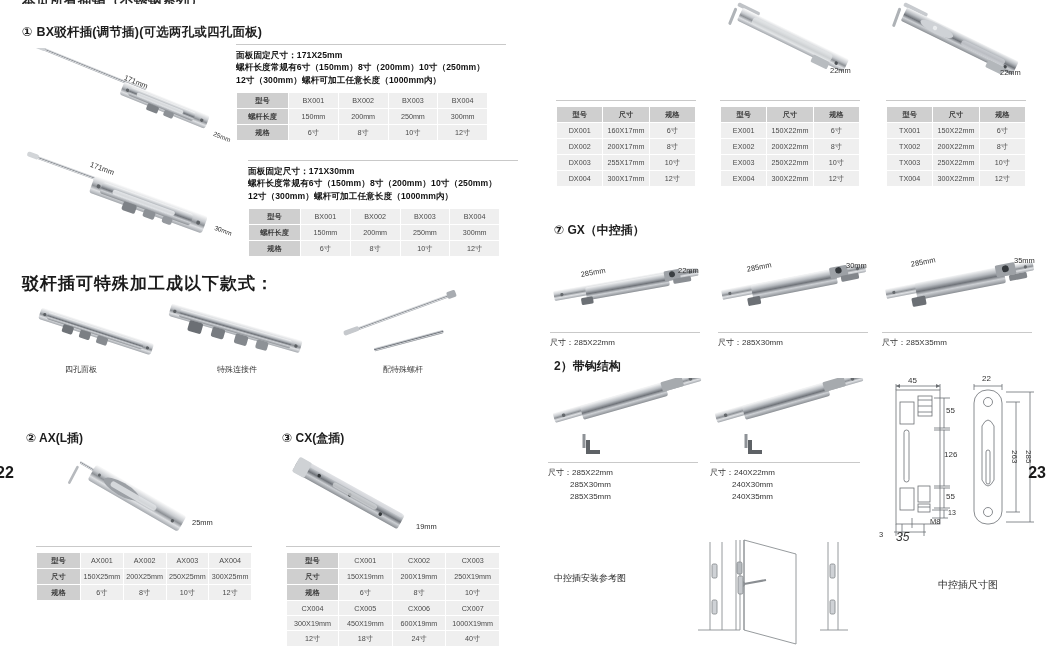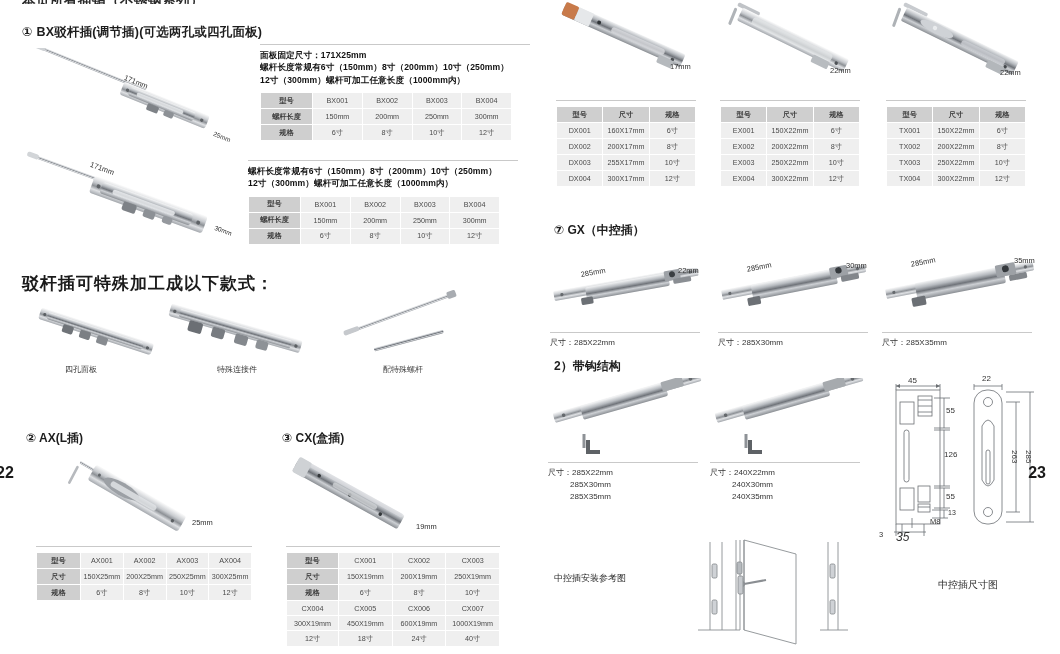--- a/index.html
+++ b/index.html
@@ -128,21 +128,21 @@
         <circle cx="6" cy="0" r="1.7" fill="#5e6266"></circle>
         <circle cx="86" cy="0" r="1.7" fill="#5e6266"></circle>
         <rect x="30" y="4" width="12" height="7" rx="1.5" fill="#7e8287"></rect>
         <rect x="48" y="4" width="10" height="6" rx="1.5" fill="#8d9196"></rect>
       </g>
     </svg>
     <div class="dim" style="left:96px; top:25px; transform:rotate(22deg); transform-origin:0 0;">171mm</div>
     <div class="dim" style="left:185px; top:82px; transform:rotate(22deg); transform-origin:0 0; font-size:6.5px;">25mm</div>
   </div>
 
-  <div class="abs" style="left:260px; top:44px; width:270px;">
+  <div class="abs" style="left:236px; top:44px; width:270px;">
     <div class="rule"></div>
     <div class="spec-note" style="margin-top:4px;">
       <div>面板固定尺寸：171X25mm</div>
       <div>螺杆长度常规有6寸（150mm）8寸（200mm）10寸（250mm）</div>
       <div>12寸（300mm）螺杆可加工任意长度（1000mm内）</div>
     </div>
     <table class="spec" style="margin-top:6px; width:252px;">
       <tbody>
           <tr>
         <td class="hd" style="width:52px">型号</td>
@@ -186,20 +186,21 @@
         <rect x="78" y="5" width="10" height="7" rx="2" fill="#95999e"></rect>
       </g>
     </svg>
     <div class="dim" style="left:72px; top:20px; transform:rotate(20deg); transform-origin:0 0;">171mm</div>
     <div class="dim" style="left:196px; top:84px; transform:rotate(20deg); transform-origin:0 0; font-size:6.5px;">30mm</div>
   </div>
 
   <div class="abs" style="left:248px; top:160px; width:270px;">
     <div class="rule"></div>
     <div class="spec-note" style="margin-top:4px;">
+      <div>面板固定尺寸：171X30mm</div>
       <div>螺杆长度常规有6寸（150mm）8寸（200mm）10寸（250mm）</div>
       <div>12寸（300mm）螺杆可加工任意长度（1000mm内）</div>
     </div>
     <table class="spec" style="margin-top:6px; width:252px;">
       <tbody>
           <tr>
         <td class="hd" style="width:52px">型号</td>
         <td>BX001</td>
         <td>BX002</td>
         <td>BX003</td>
@@ -385,34 +386,20 @@
       </tr>
     </tbody>
       </table>
   </div>
 
   <div class="pageno l">22</div>
 </div>
 
 <div class="page page-right">
 
-  <div class="photo" style="left:26px; top:0px; width:150px; height:86px;">
-    <svg width="150" height="86" viewBox="0 0 150 86">
-      <g transform="translate(8,8) rotate(24)">
-        <rect x="0" y="-7" width="130" height="14" rx="2" fill="url(#mg2)"></rect>
-        <rect x="0" y="-7" width="14" height="14" rx="2" fill="#c87a4a"></rect>
-        <rect x="14" y="-7" width="16" height="14" rx="1" fill="#e6e8ea"></rect>
-        <circle cx="38" cy="-1" r="2" fill="#2f3336"></circle>
-        <rect x="52" y="-3" width="58" height="6" rx="3" fill="#d9dbde" opacity=".8"></rect>
-        <circle cx="120" cy="3" r="1.8" fill="#4b4f53"></circle>
-        <rect x="106" y="4" width="16" height="8" rx="1.5" fill="#b5b9bd"></rect>
-      </g>
-    </svg>
-    <div class="dim" style="left:114px; top:62px;">17mm</div>
-  </div>
 
   <div class="abs" style="left:26px; top:100px; width:140px;">
     <div class="rule" style="margin-bottom:5px;"></div>
     <table class="spec" style="width:140px;">
       <tbody>
           <tr>
         <td class="hd">型号</td>
         <td class="hd">尺寸</td>
         <td class="hd">规格</td>
       </tr>

